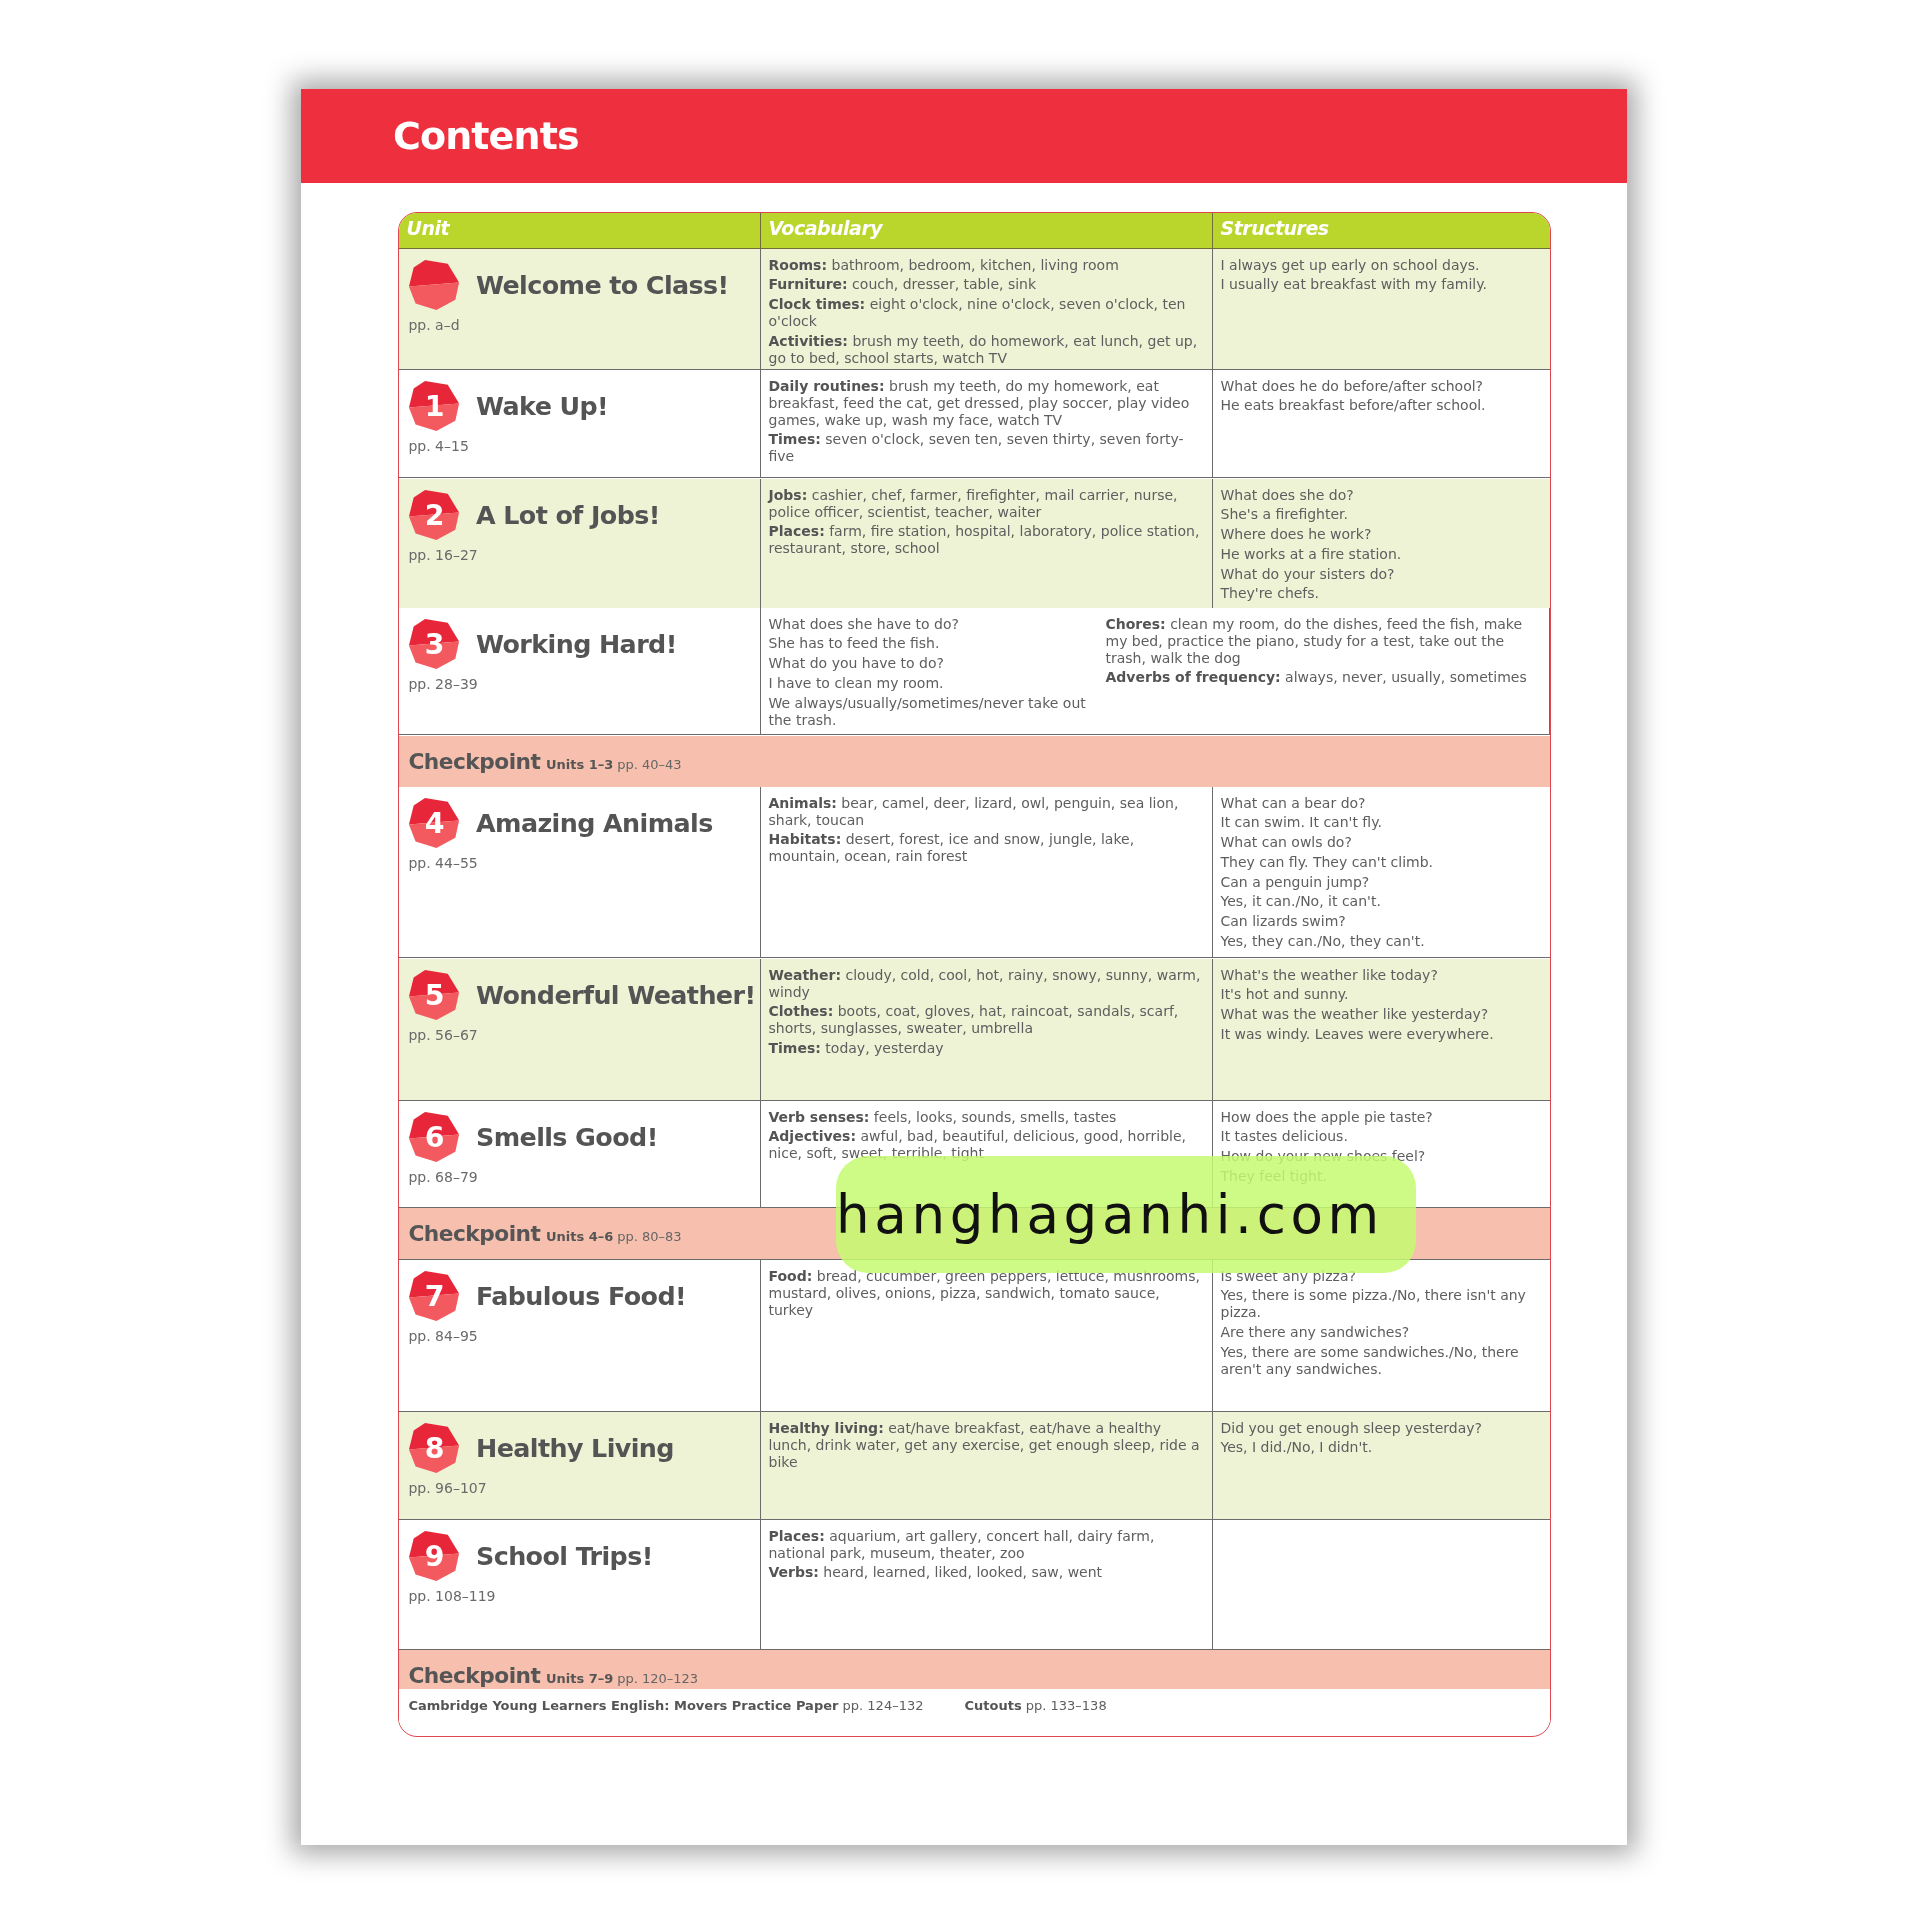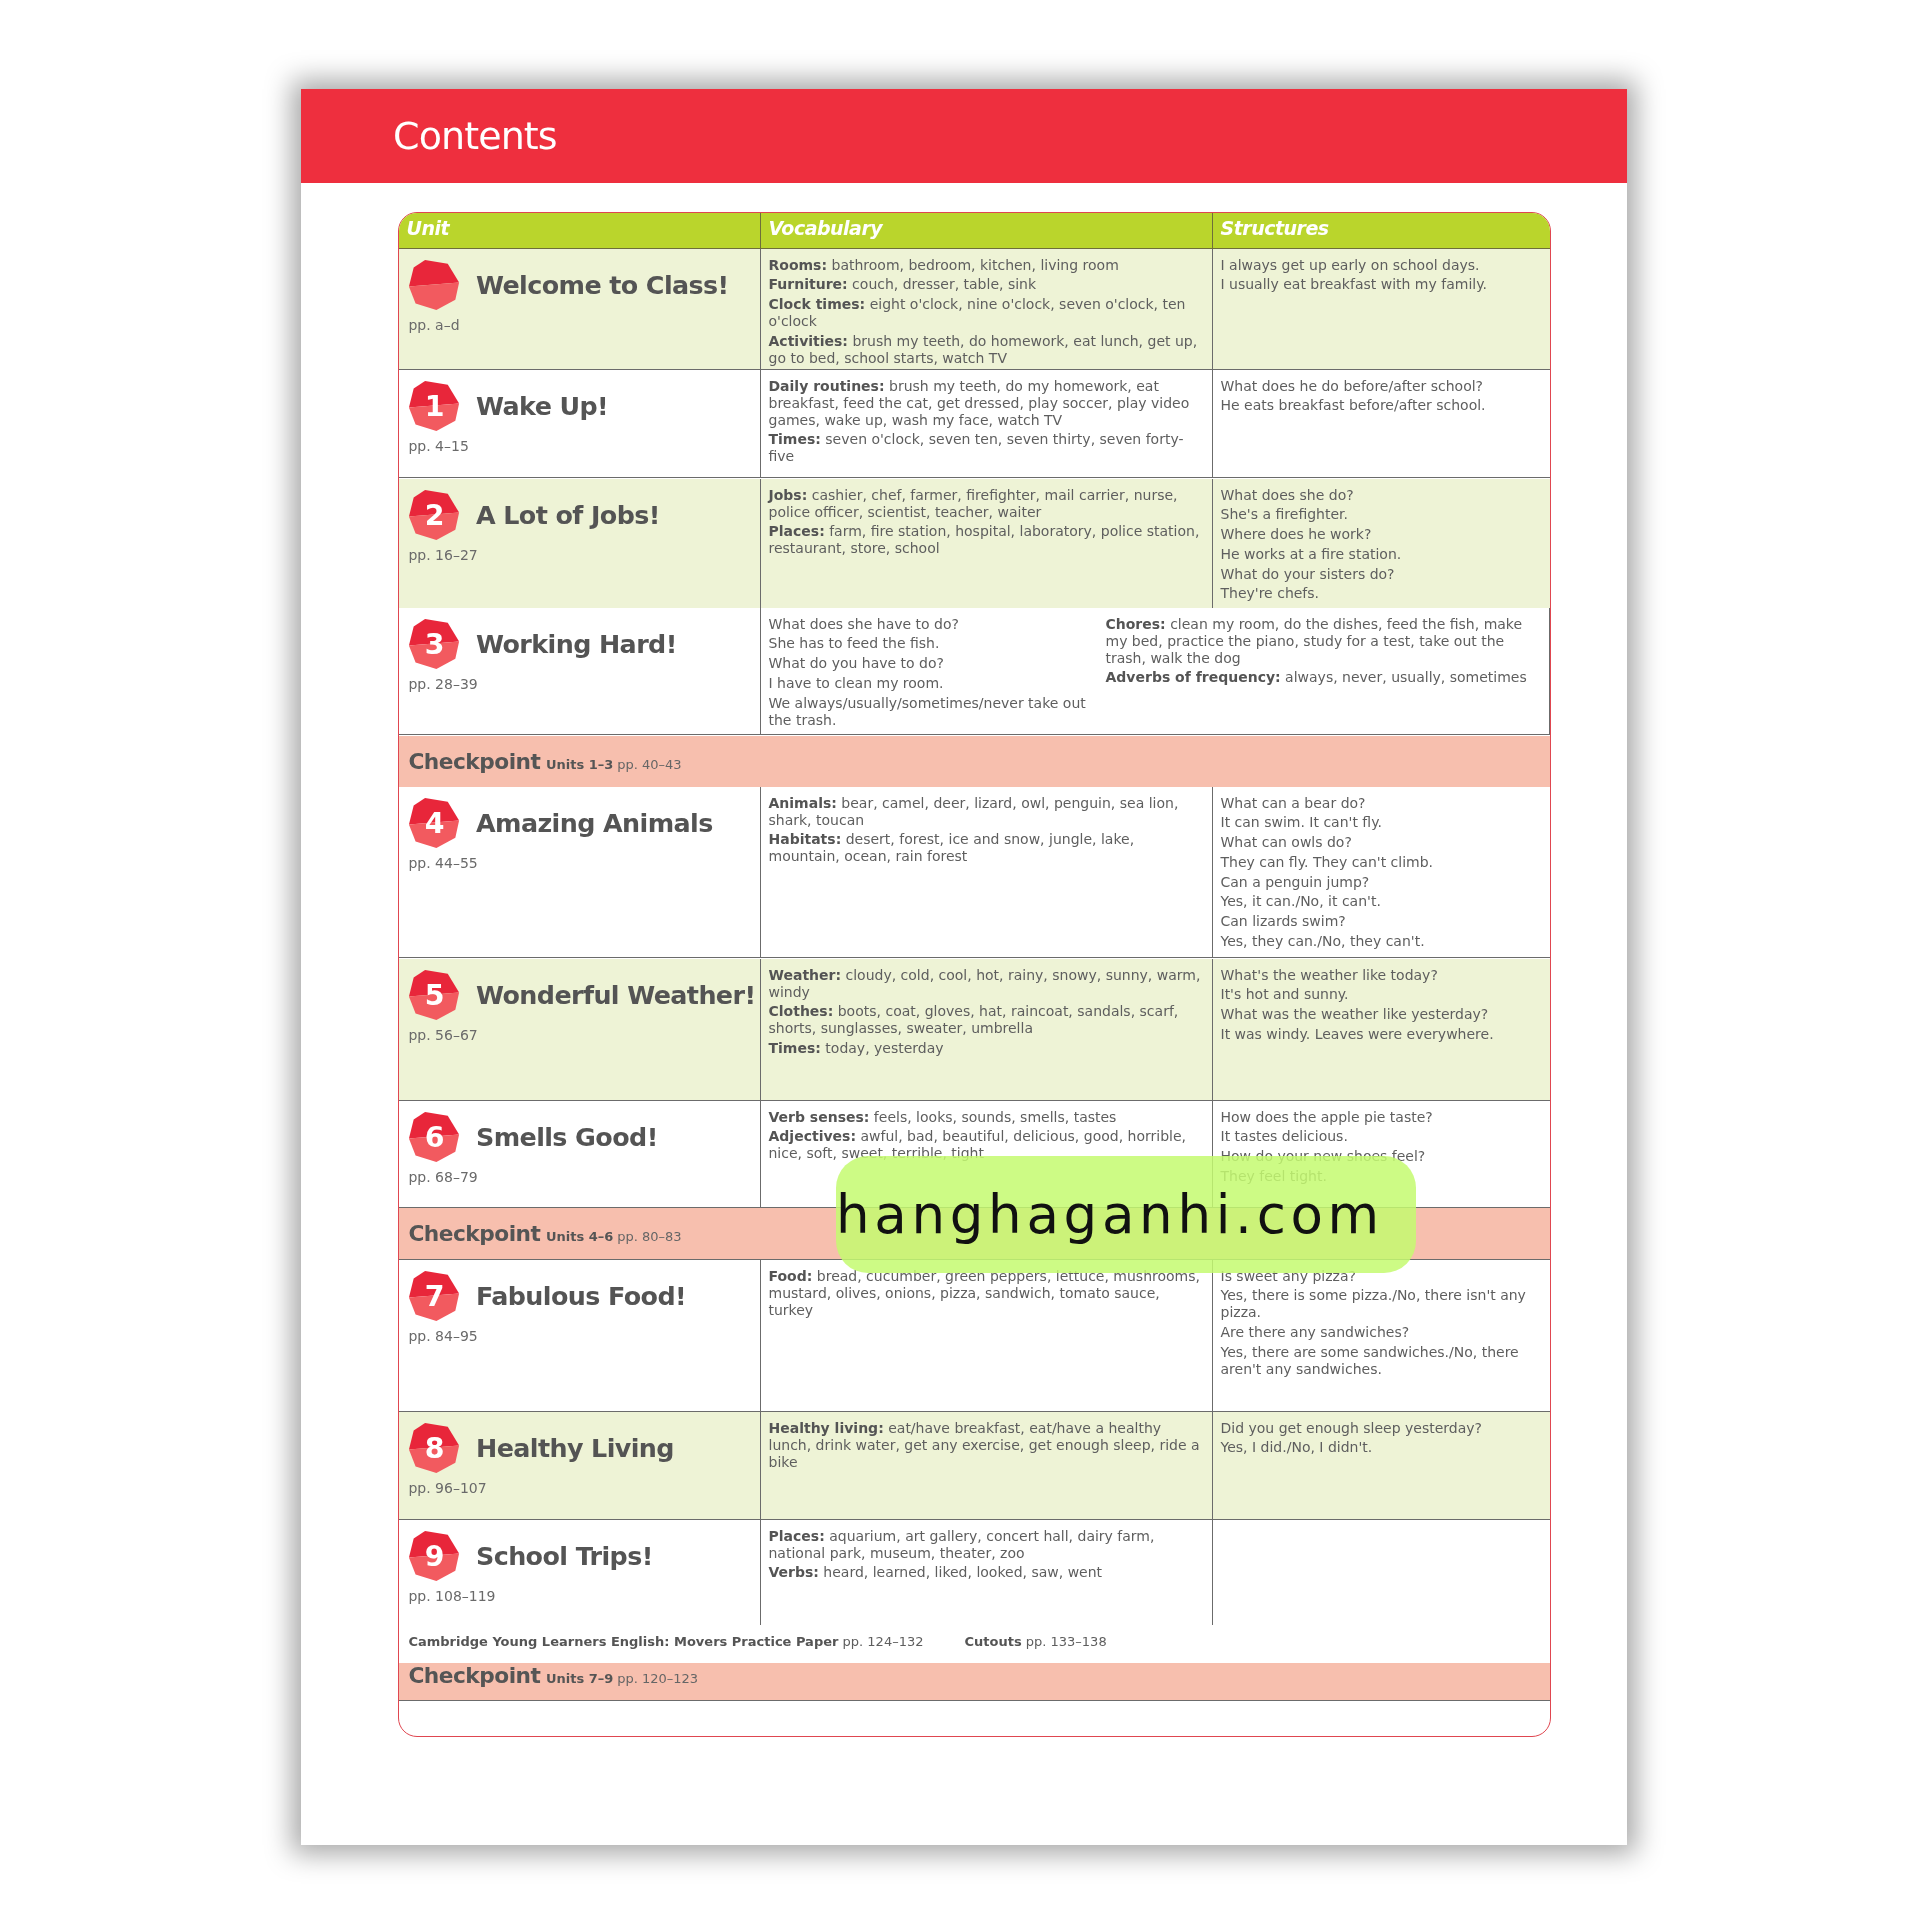--- a/index.html
+++ b/index.html
@@ -10,21 +10,21 @@
     position: absolute; left: 301px; top: 89px; width: 1326px; height: 1756px;
     background: #ffffff;
     box-shadow: 0 0 26px 9.4px rgba(0,0,0,0.35);
   }
   .banner {
     position: absolute; left: 0; top: 0; width: 100%; height: 94px;
     background: #ee2f3e;
   }
   .banner-title {
     position: absolute; left: 92px; top: 24.5px;
-    font-family: "DejaVu Sans", sans-serif; font-weight: normal; font-size: 38px;
+    font-family: "DejaVu Sans", sans-serif; font-weight: bold; font-size: 38px;
     color: #ffffff; letter-spacing: -0.9px;
   }
 
   .toc {
     position: absolute; left: 398px; top: 212px; width: 1153px; height: 1525px;
     border: 1.9px solid #e04650; border-radius: 19px; overflow: hidden;
     background: #ffffff;
   }
   .row { position: absolute; left: 0; width: 100%; display: flex; border-bottom: 1.4px solid #6b6b6b; }
   .cell { position: relative; height: 100%; padding: 7.5px 7.5px; }
@@ -293,21 +293,21 @@
         <div class="unit-pages">pp. 108–119</div>
       </div>
       <div class="cell c-vocab">
         <div class="vocab-line"><b>Places:</b><span> aquarium, art gallery, concert hall, dairy farm, national park, museum, theater, zoo</span></div>
         <div class="vocab-line"><b>Verbs:</b><span> heard, learned, liked, looked, saw, went</span></div>
       </div>
     </div>
     <div class="row cp pink" style="top: 1437px; height: 51px;">
       <div class="cp-inner"><span class="cp-label">Checkpoint</span><span class="cp-units">Units 7–9</span><span class="cp-pages">pp. 120–123</span></div>
     </div>
-    <div class="row footer white" style="top: 1412px; height: 38px;">
+    <div class="row footer white" style="top: 1476px; height: 38px;">
       <div class="footer-inner"><b>Cambridge Young Learners English: Movers Practice Paper</b><span> pp. 124–132</span><span class="gap"></span><b>Cutouts</b><span> pp. 133–138</span></div>
     </div>
   </div>
 
 <div class="watermark">
   <span>hanghaganhi.com</span>
 </div>
 
 
 </body></html>

